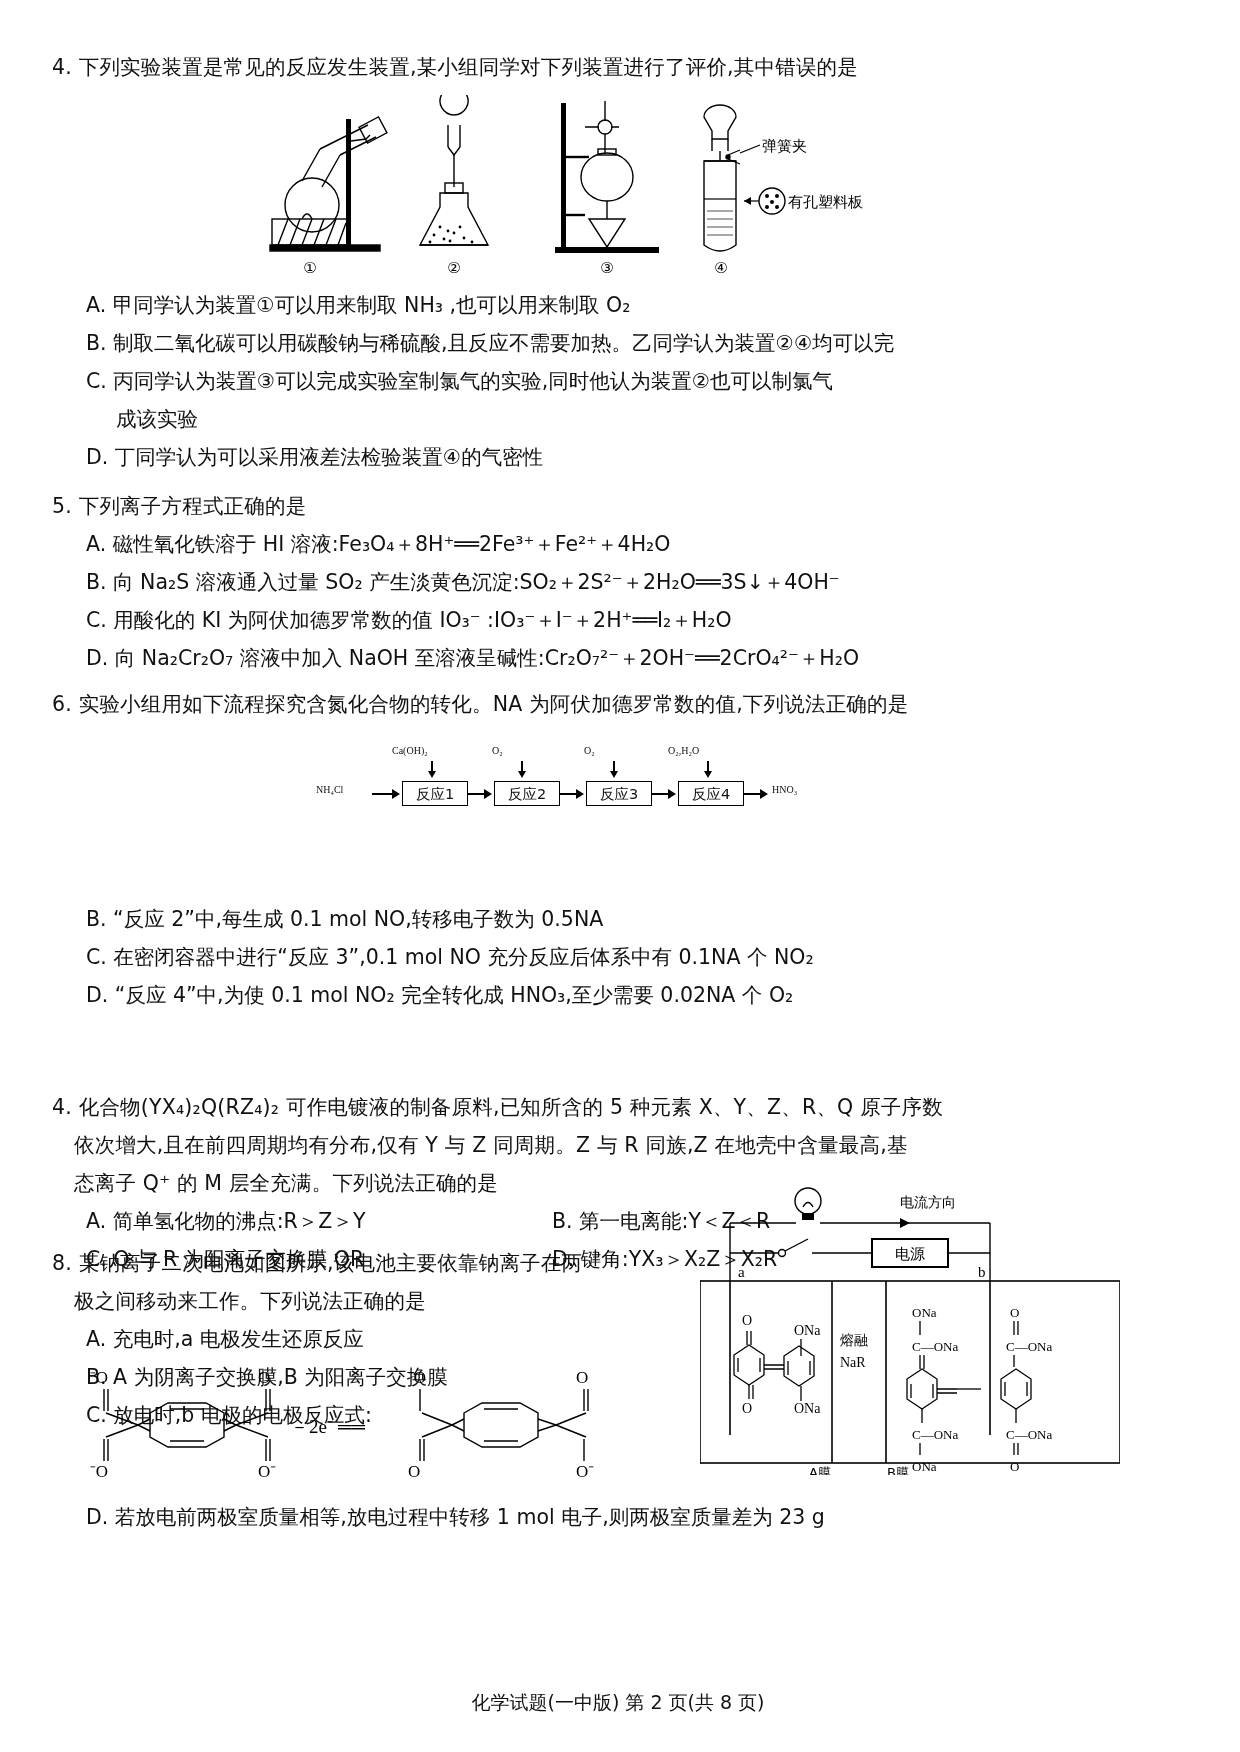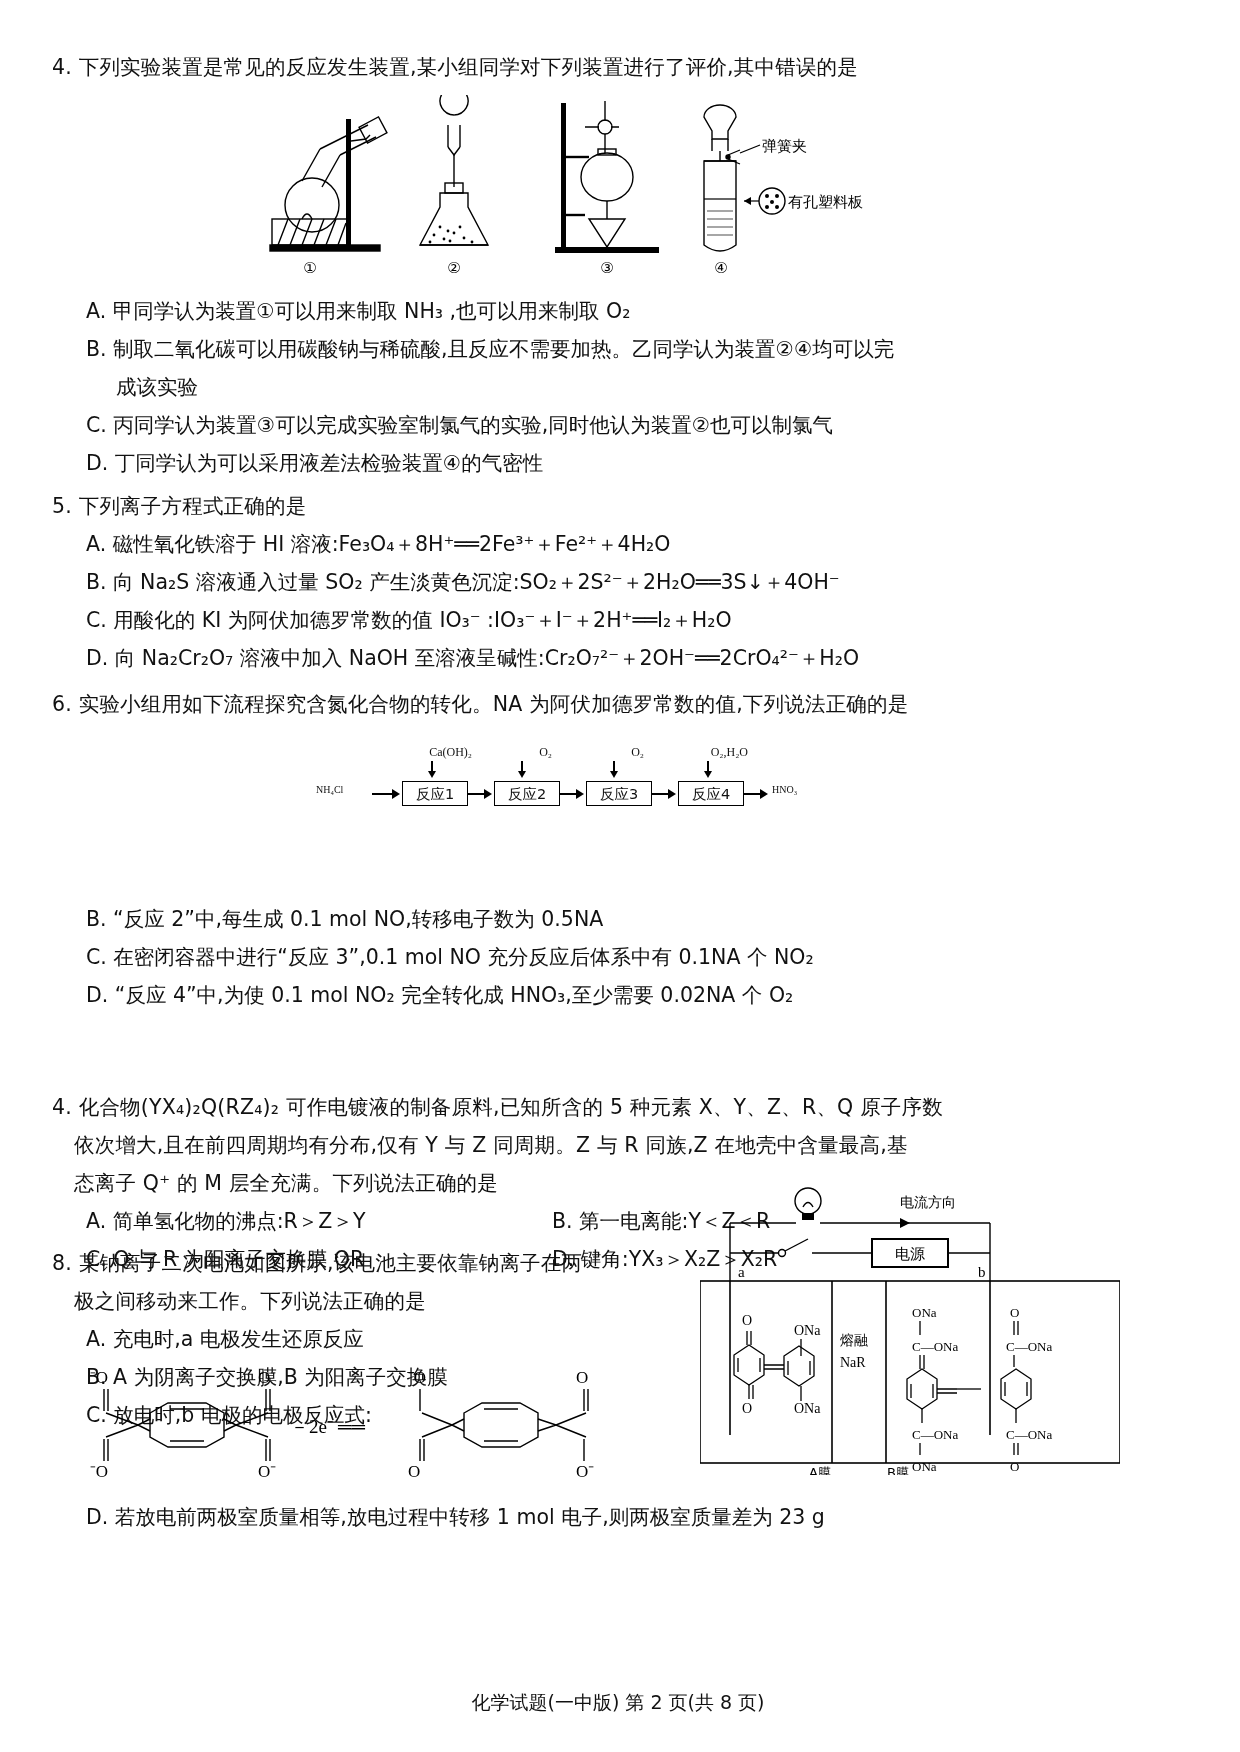--- a/index.html
+++ b/index.html
@@ -44,22 +44,22 @@
 
   
   #fig6 { position: absolute; left: 316px; top: 745px; width: 520px; height: 72px; }
   .fbox {
     position: absolute; top: 36px; width: 66px; height: 25px;
     border: 1.6px solid #000; background: #fff;
     font-family: "DejaVu Sans", sans-serif; font-size: 14.5px;
     text-align: center; line-height: 25px; box-sizing: border-box;
   }
   .freag {
-    position: absolute; top: 0; font-size: 12px;
-    font-family: "Liberation Serif", serif; text-align: right; white-space: nowrap;
+    position: absolute; top: 0; font-size: 10px;
+    font-family: "Liberation Serif", serif; text-align: left; white-space: nowrap;
   }
   .fdown { position: absolute; top: 17px; width: 0; height: 0;
            border-left: 4px solid transparent; border-right: 4px solid transparent;
            border-top: 7px solid #000; }
   .fdownline { position: absolute; top: 16px; width: 1.5px; height: 14px; background: #000; }
   .fline { position: absolute; top: 48px; height: 1.6px; background: #000; }
   .fhead { position: absolute; top: 43.5px; width: 0; height: 0;
            border-top: 5px solid transparent; border-bottom: 5px solid transparent;
            border-left: 8px solid #000; }
   .ftext { position: absolute; top: 39px; font-size: 10px; font-family: "Liberation Serif", serif; }
@@ -187,25 +187,25 @@
 
         <path d="M58 58 L78 50" stroke-width="1.2"></path>
       </g>
       <text x="471" y="178" font-family="DejaVu Sans, sans-serif" font-size="15" text-anchor="middle">④</text>
 
       <text x="512" y="56" font-family="DejaVu Sans, sans-serif" font-size="15">弹簧夹</text>
       <text x="538" y="112" font-family="DejaVu Sans, sans-serif" font-size="15">有孔塑料板</text>
     </svg>
   </div>
 
-  <div class="q" style="top:292px">
+  <div class="q" style="top:286px">
     <div class="opt cn">A. 甲同学认为装置①可以用来制取 NH₃ ,也可以用来制取 O₂</div>
     <div class="opt cn">B. 制取二氧化碳可以用碳酸钠与稀硫酸,且反应不需要加热。乙同学认为装置②④均可以完</div>
+    <div class="opt cn">C. 丙同学认为装置③可以完成实验室制氯气的实验,同时他认为装置②也可以制氯气</div>
     <div class="opt cn ind">成该实验</div>
-    <div class="opt cn">C. 丙同学认为装置③可以完成实验室制氯气的实验,同时他认为装置②也可以制氯气</div>
     <div class="opt cn">D. 丁同学认为可以采用液差法检验装置④的气密性</div>
   </div>
 
   <div class="q" style="top:487px">
     <div class="qline cn">5. 下列离子方程式正确的是</div>
     <div class="opt cn">A. 磁性氧化铁溶于 HI 溶液:Fe₃O₄＋8H⁺══2Fe³⁺＋Fe²⁺＋4H₂O</div>
     <div class="opt cn">B. 向 Na₂S 溶液通入过量 SO₂ 产生淡黄色沉淀:SO₂＋2S²⁻＋2H₂O══3S↓＋4OH⁻</div>
     <div class="opt cn">C. 用酸化的 KI 为阿伏加德罗常数的值 IO₃⁻ :IO₃⁻＋I⁻＋2H⁺══I₂＋H₂O</div>
     <div class="opt cn">D. 向 Na₂Cr₂O₇ 溶液中加入 NaOH 至溶液呈碱性:Cr₂O₇²⁻＋2OH⁻══2CrO₄²⁻＋H₂O</div>
   </div>

